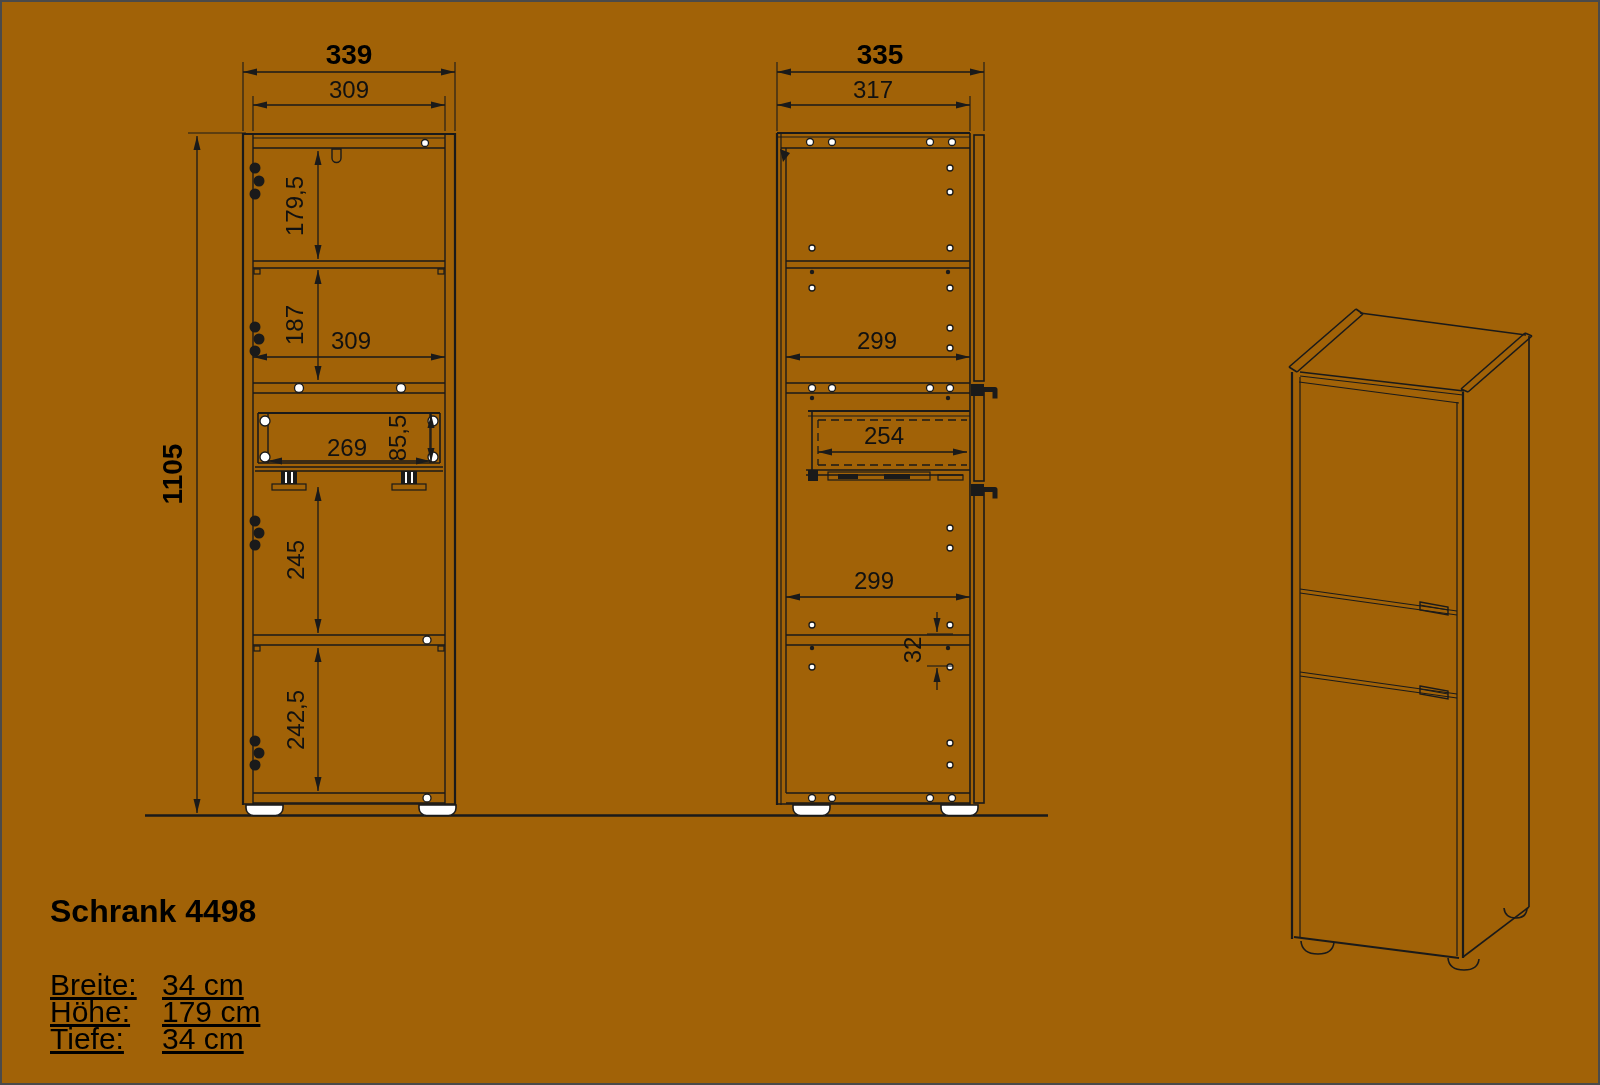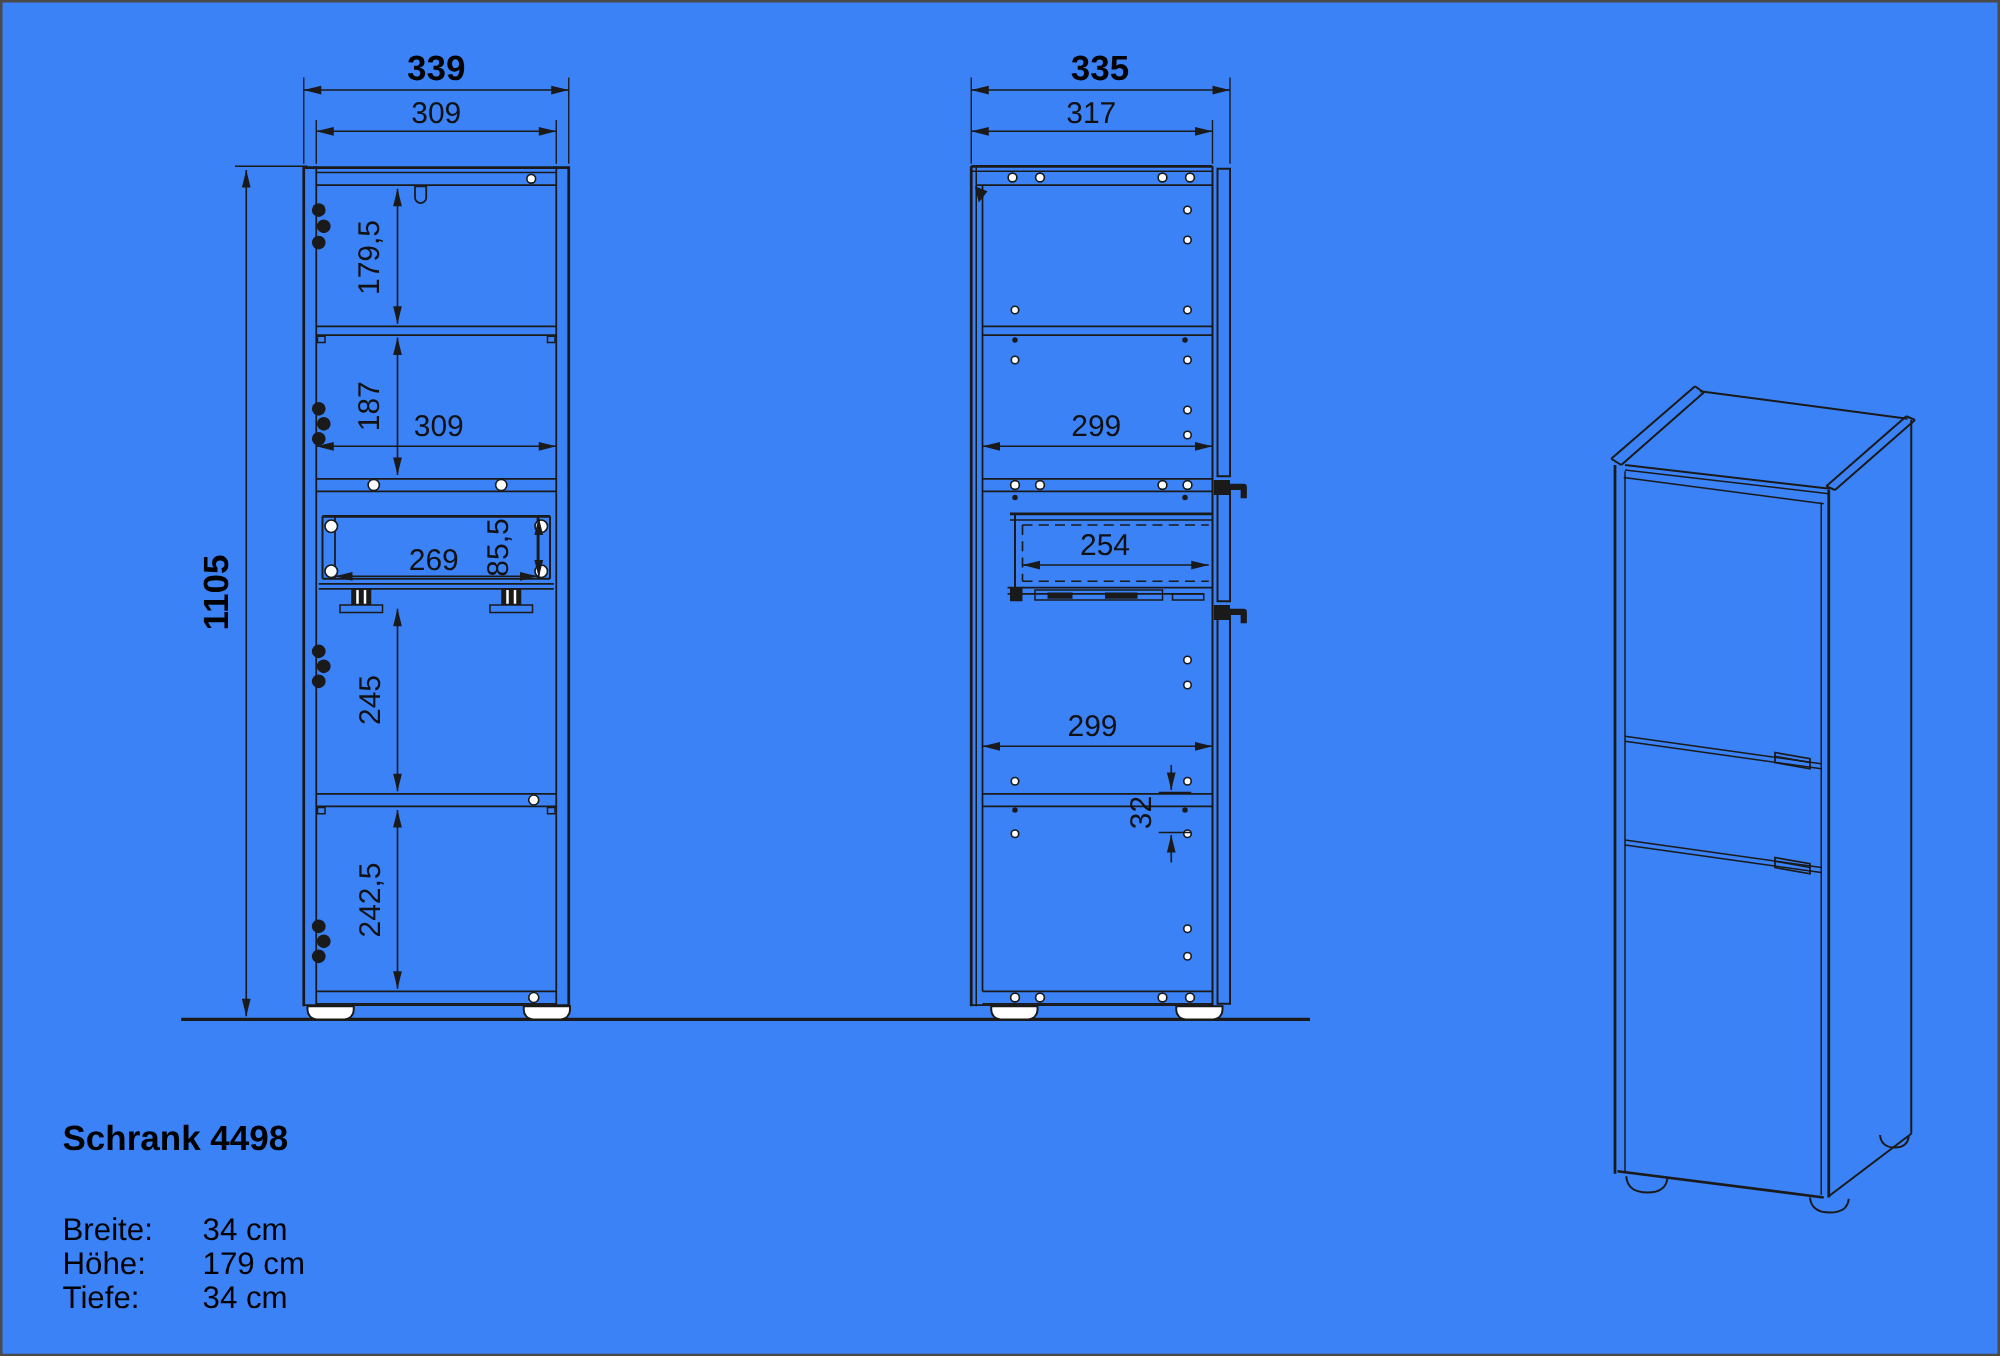--- a/index.html
+++ b/index.html
@@ -1,16 +1,16 @@
 <!DOCTYPE html>
 <html><head>
 <meta charset="utf-8">
 <style>
   html,body{margin:0;padding:0;background:#fff;}
-  .page{position:relative;width:1600px;height:1085px;background:#3b82f6;overflow:hidden;
+  .page{position:relative;width:1600px;height:1085px;background:#a16207;overflow:hidden;
         font-family:"Liberation Sans",sans-serif;}
   svg{position:absolute;left:0;top:0;}
   
   .w1 {stroke:#1a1a1a;stroke-width:1.2;fill:none;}
   .w14{stroke:#1a1a1a;stroke-width:1.4;fill:none;}
   .w16{stroke:#1a1a1a;stroke-width:1.6;fill:none;}
   .w2 {stroke:#1a1a1a;stroke-width:2.2;fill:none;}
   .ext{stroke:#1a1a1a;stroke-width:1.1;fill:none;}
   .dim{stroke:#1a1a1a;stroke-width:1.3;fill:none;
        marker-start:url(#arw);marker-end:url(#arw);}
@@ -19,22 +19,22 @@
   .hole{fill:#fff;stroke:#1a1a1a;stroke-width:1.3;}
   .pin{fill:#1a1a1a;stroke:none;}
   .blk{fill:#1a1a1a;stroke:none;}
   .wht{stroke:#fff;stroke-width:2;fill:none;}
   .foot{fill:#fff;stroke:#1a1a1a;stroke-width:1.6;}
   
   .t {font-family:"Liberation Sans",sans-serif;font-size:24px;fill:#111;text-anchor:middle;}
   .tb{font-family:"Liberation Sans",sans-serif;font-size:28px;font-weight:bold;fill:#000;text-anchor:middle;}
   
   .info{position:absolute;left:50px;top:893px;color:#000;}
-  .title{font-size:28px;font-weight:bold;line-height:36px;}
-  .specs{margin-top:42px;font-size:25px;line-height:27px;}
+  .title{font-size:32px;font-weight:bold;line-height:36px;}
+  .specs{margin-top:42px;font-size:30px;line-height:27px;text-decoration:underline;}
   .specrow{display:grid;grid-template-columns:112px 136px;}
   .specrow .val{}
   .border{position:absolute;left:0;top:0;width:1596px;height:1081px;border:2px solid #4a4a4a;}
 </style>
 </head>
 <body>
 
 <div class="page">
 <div class="border"></div>
 

